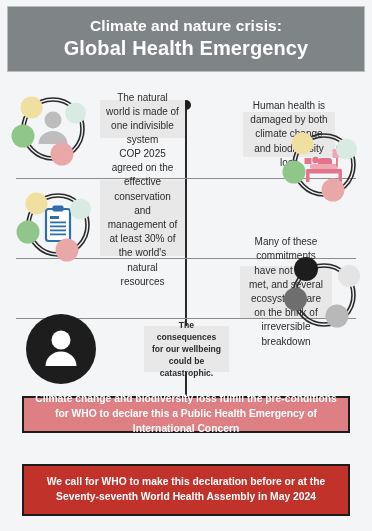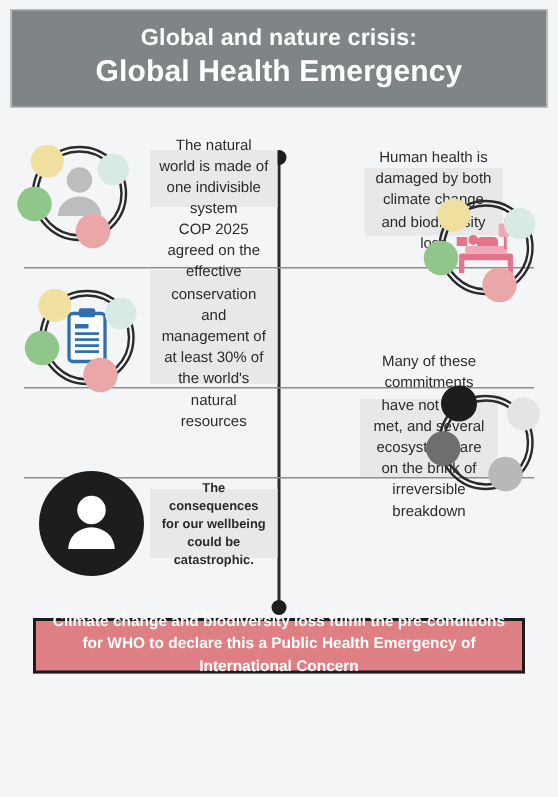--- a/index.html
+++ b/index.html
@@ -80,21 +80,21 @@
     background: #e8e8e8;
     color: #2b2b2b;
     font-size: 10px;
     line-height: 1.42;
     text-align: center;
     padding: 5px 6px;
     display: flex;
     align-items: center;
     justify-content: center;
   }
-  .callout.bold { font-weight: bold; font-size: 8.6px; }
+  .callout.bold { font-weight: bold; font-size: 8.6px; margin-left: 44px; }
 
   
   .badge {
     position: absolute;
     width: 86px;
     height: 86px;
   }
   .badge svg { display: block; width: 86px; height: 86px; }
 
   
@@ -106,31 +106,31 @@
     display: flex;
     align-items: center;
     justify-content: center;
     text-align: center;
     color: #ffffff;
     font-weight: bold;
     font-size: 10.3px;
     line-height: 1.45;
     padding: 4px 8px;
   }
-  .statement.pink { top: 412px; height: 37px; background: #dd7f83; }
+  .statement.pink { top: 396px; height: 37px; background: #dd7f83; }
   .statement.red  { top: 464px; height: 52px; background: #c1322a; }
 </style>
 </head>
 <body>
 
 <div id="infographic">
 
   <div class="header-banner">
     <div class="header-text">
-      <div class="header-line-1">Global and nature crisis:</div>
+      <div class="header-line-1">Climate and nature crisis:</div>
       <div class="header-line-3">Global Health Emergency</div>
     </div>
   </div>
 
   <div class="spine"></div>
   <div class="spine-dot top"></div>
   <div class="spine-dot bottom"></div>
 
   <div class="branch left" style="top:178px;"></div>
   <div class="branch right" style="top:178px;"></div>
@@ -210,14 +210,17 @@
       <circle cx="43" cy="43" r="35" fill="#1d1d1d"></circle>
       <circle cx="43" cy="34" r="9.5" fill="#ffffff"></circle>
       <path d="M27.5 60 a15.5 14.5 0 0 1 31 0 z" fill="#ffffff"></path>
     </svg>
   </div>
   <div class="callout bold" style="left:100px; top:326px; width:85px; height:46px;">The consequences for our wellbeing could be catastrophic.</div>
 
   <div class="statement pink">
     <span>Climate change and biodiversity loss fulfill the pre-conditions for WHO to declare this  a Public Health Emergency of International Concern</span>
   </div>
+  <div class="statement red">
+    <span>We call for WHO to make this declaration before or at the Seventy-seventh World Health Assembly in May 2024</span>
+  </div>
 
 </div>
 
 </body></html>

